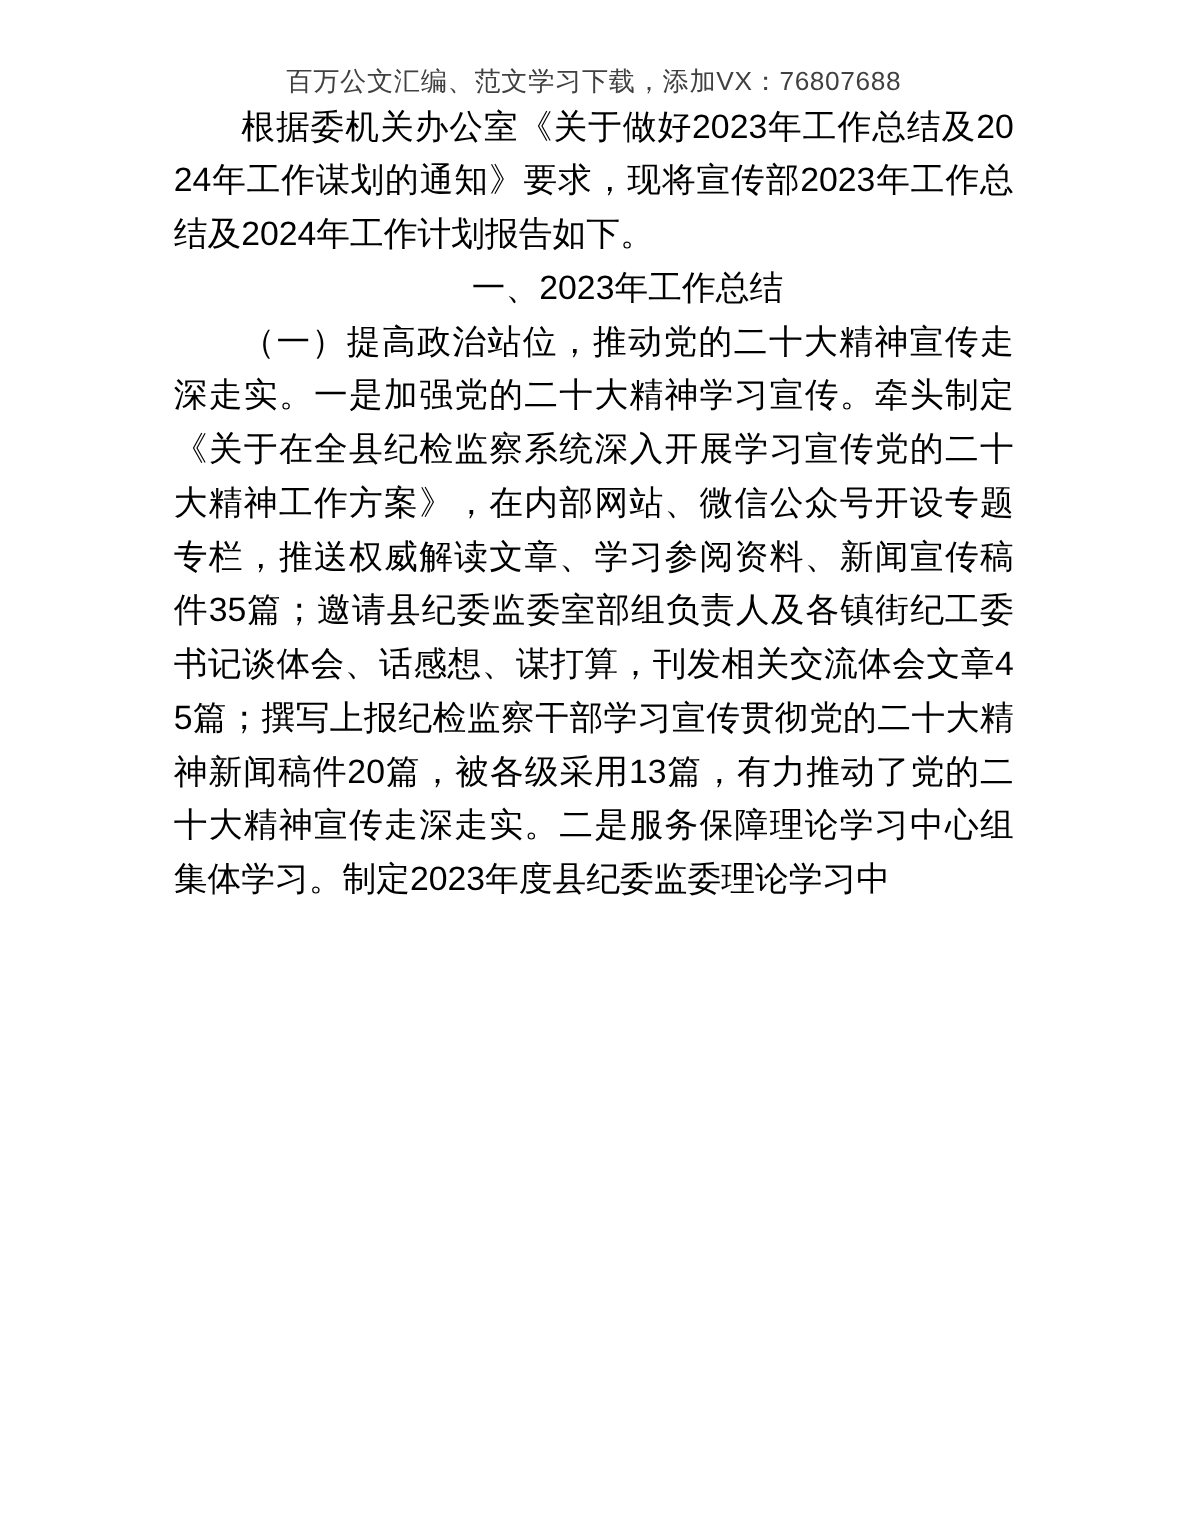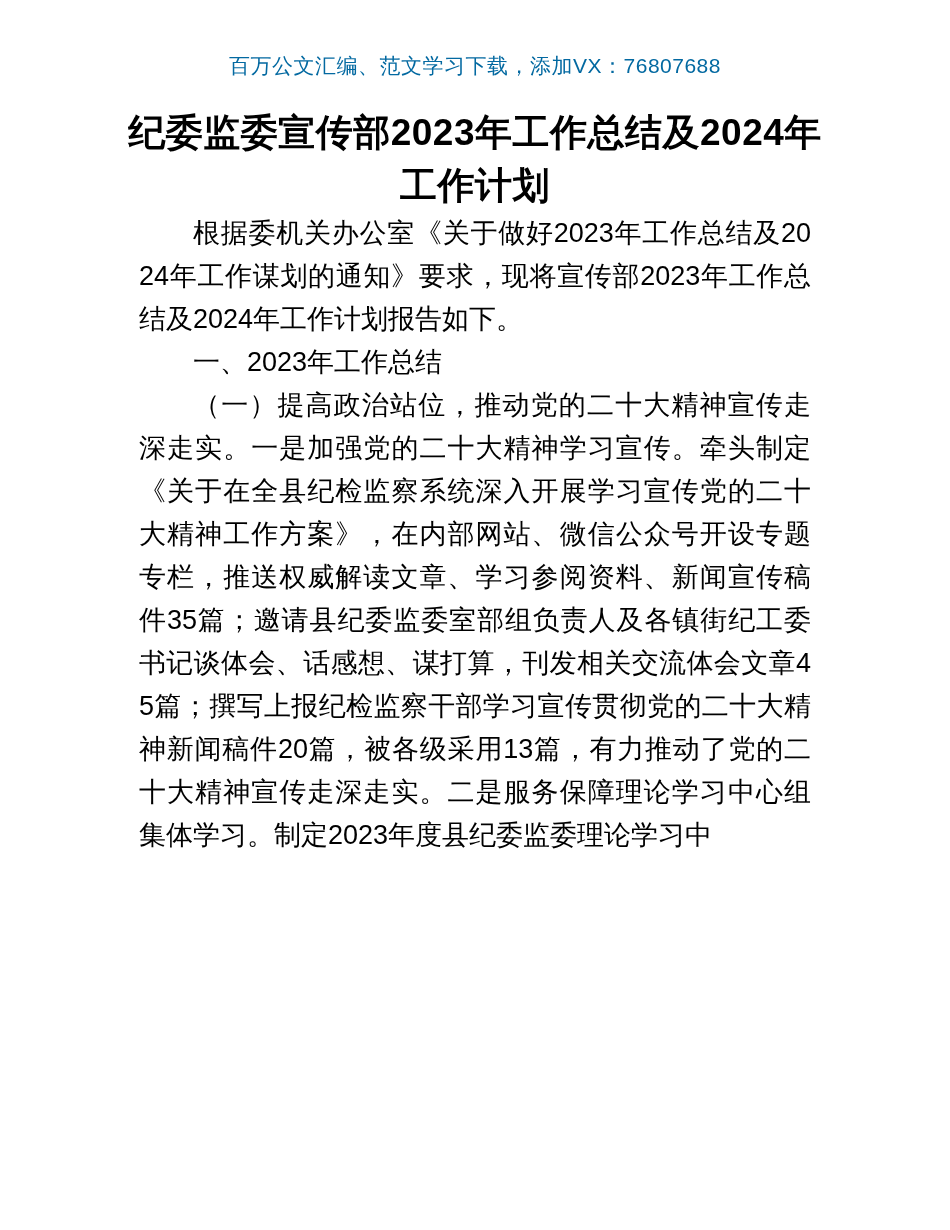--- a/index.html
+++ b/index.html
@@ -45,29 +45,28 @@
   .para {
     margin: 0 0;
     font-size: 27px;
     line-height: 43px;
     text-align: justify;
     text-justify: inter-ideograph;
     text-indent: 2em;
     word-break: break-all;
   }
   .para.heading {
-    text-align: left;
+    text-align: center;
   }
 </style>
 </head>
 <body>
 
 <div class="sheet">
-  <div class="watermark" style="color: #0369a1;">百万公文汇编、范文学习下载，添加VX：76807688</div>
+  <div class="watermark" style="color: #404040;">百万公文汇编、范文学习下载，添加VX：76807688</div>
 
-  <h1 class="doc-title">纪委监委宣传部2023年工作总结及2024年工作计划</h1>
 
   <main class="doc-body">
       <p class="para">根据委机关办公室《关于做好2023年工作总结及2024年工作谋划的通知》要求，现将宣传部2023年工作总结及2024年工作计划报告如下。</p>
       <p class="para heading">一、2023年工作总结</p>
       <p class="para">（一）提高政治站位，推动党的二十大精神宣传走深走实。一是加强党的二十大精神学习宣传。牵头制定《关于在全县纪检监察系统深入开展学习宣传党的二十大精神工作方案》，在内部网站、微信公众号开设专题专栏，推送权威解读文章、学习参阅资料、新闻宣传稿件35篇；邀请县纪委监委室部组负责人及各镇街纪工委书记谈体会、话感想、谋打算，刊发相关交流体会文章45篇；撰写上报纪检监察干部学习宣传贯彻党的二十大精神新闻稿件20篇，被各级采用13篇，有力推动了党的二十大精神宣传走深走实。二是服务保障理论学习中心组集体学习。制定2023年度县纪委监委理论学习中</p>
     </main>
 </div>
 
 </body></html>

